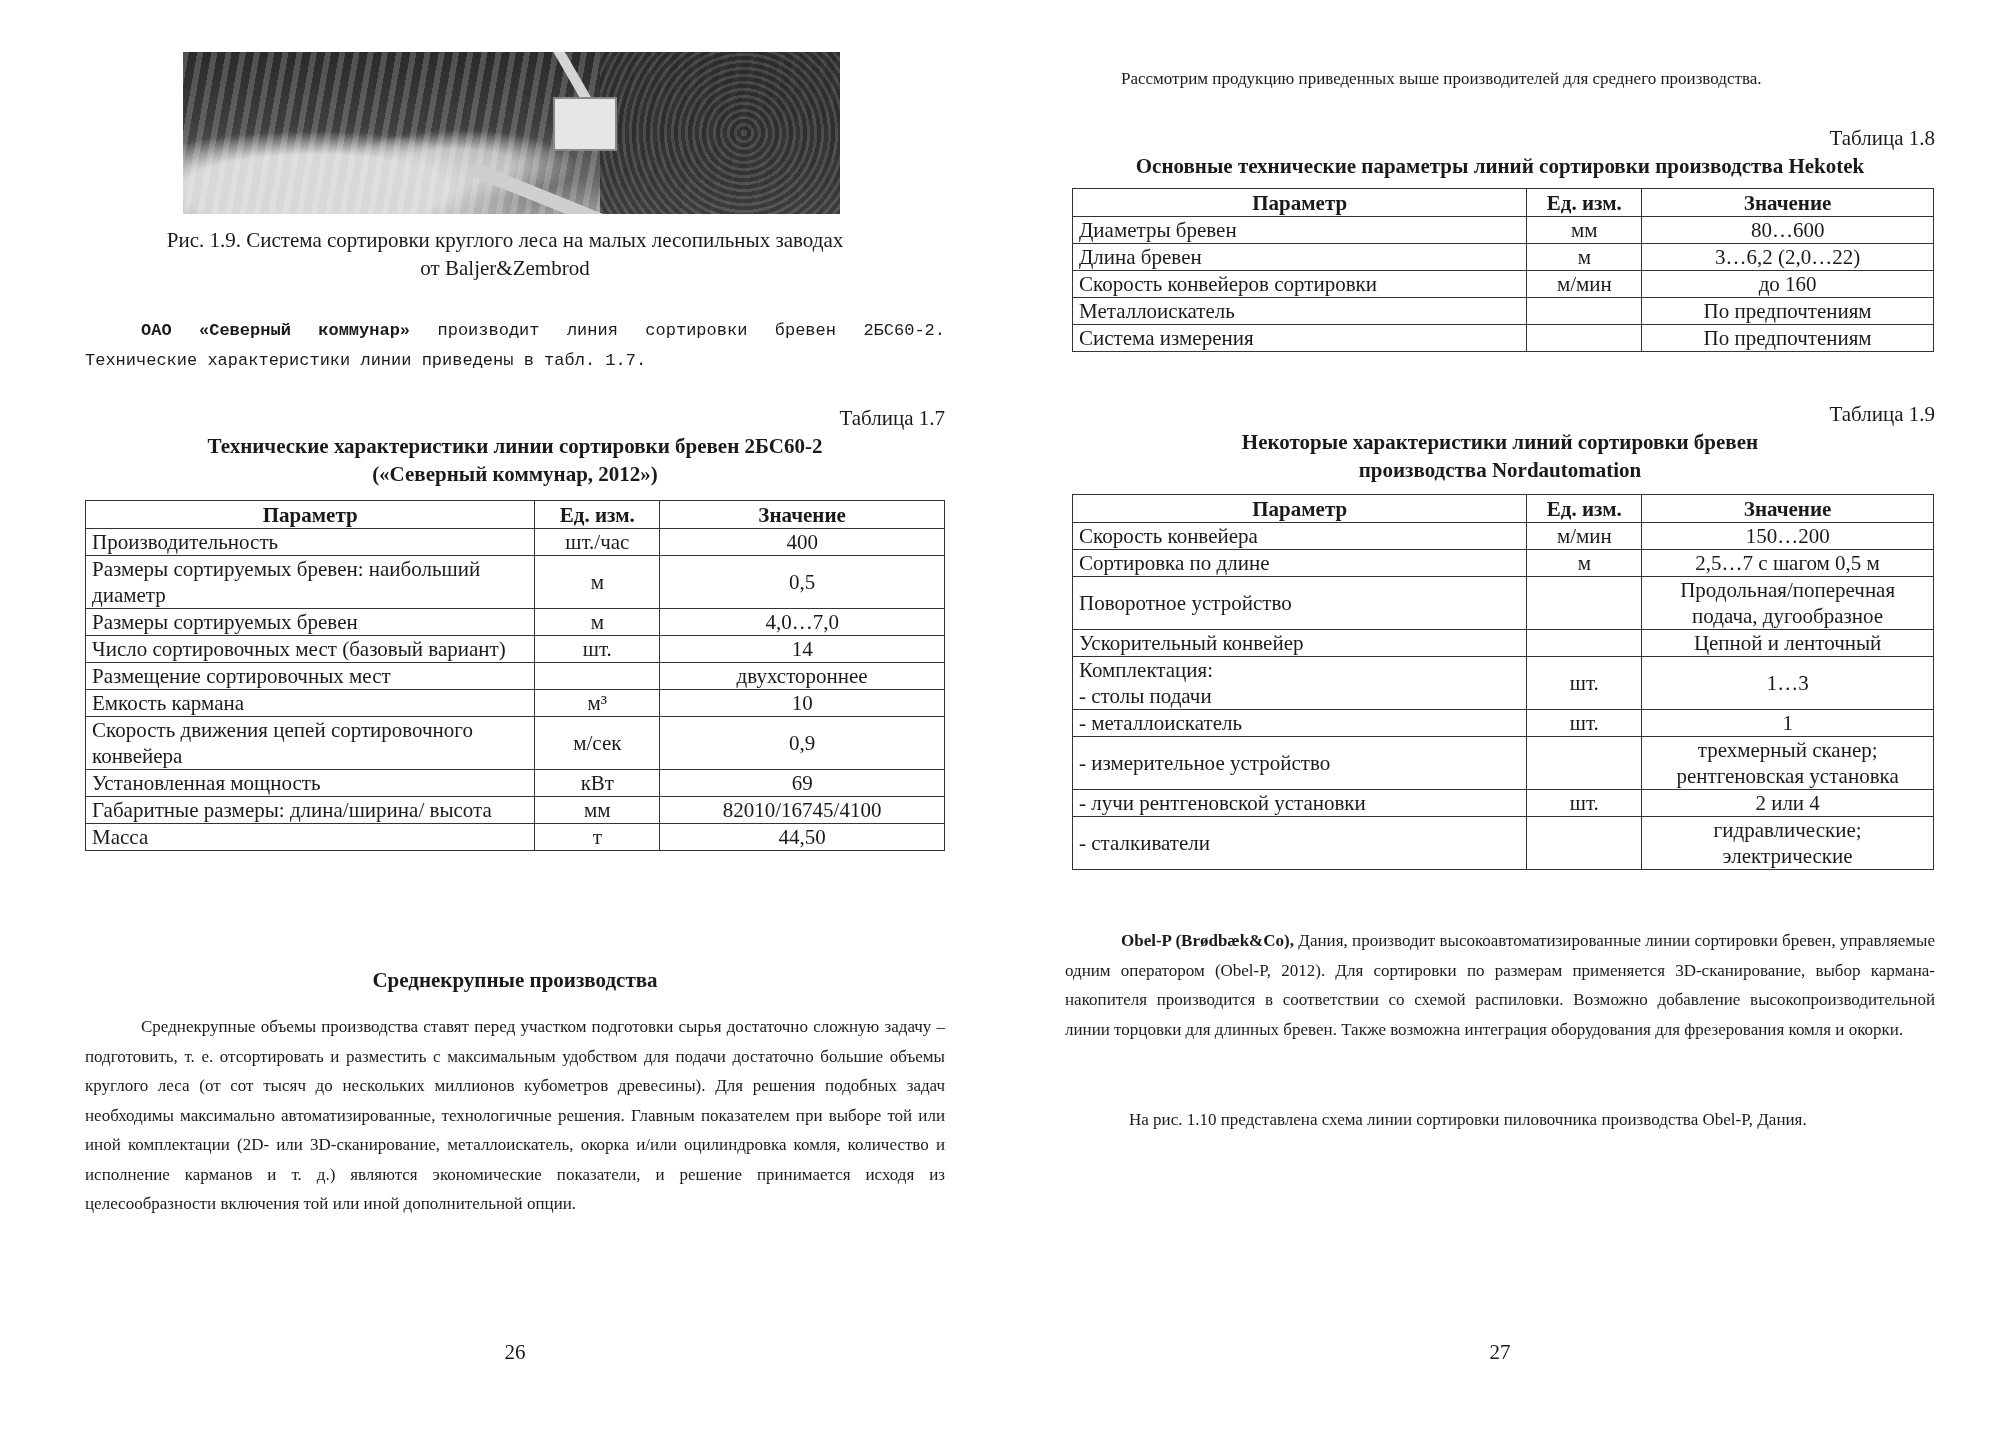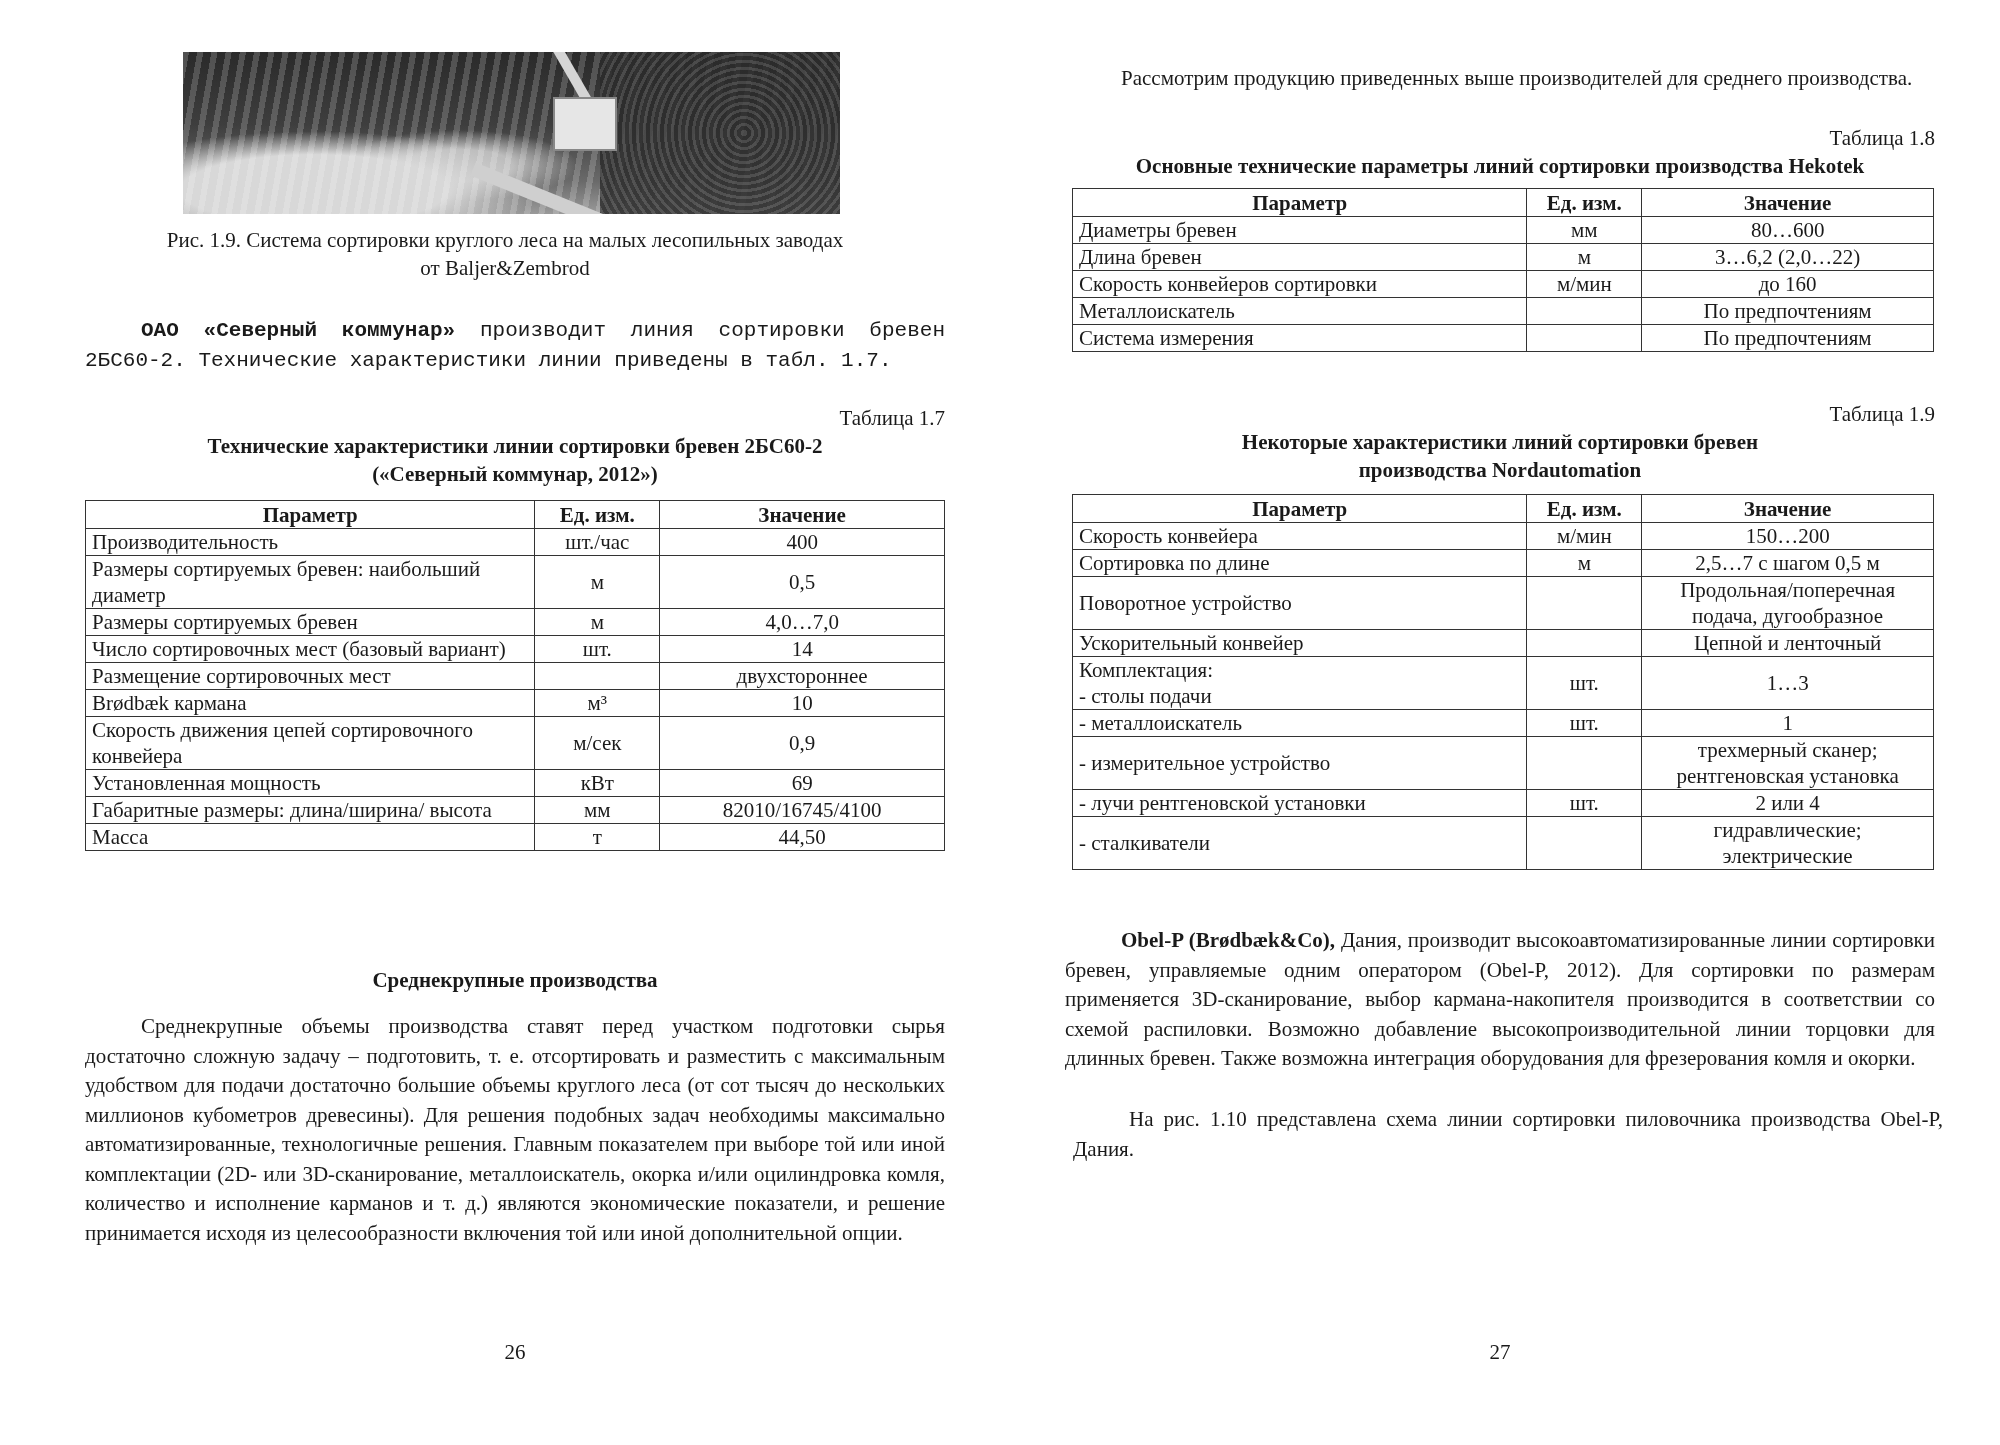--- a/index.html
+++ b/index.html
@@ -34,21 +34,21 @@
   }
   .figure-photo .logs-right {
     position: absolute; right: 0; top: 0; width: 240px; height: 162px;
     background: repeating-radial-gradient(circle at 60% 50%, #4a4a4a 0 3px, #2b2b2b 3px 7px);
     opacity: 0.85;
   }
   .caption {
     position: absolute; left: 90px; width: 830px; text-align: center;
     font-size: 21px; line-height: 28px; top: 226px;
   }
-  .para { position: absolute; font-size: 21px; line-height: 29.5px; text-align: justify; }
+  .para { position: absolute; font-size: 17px; line-height: 29.5px; text-align: justify; }
   .para .indent { display: inline-block; width: 56px; }
   .para b { font-weight: bold; }
   .table-label { position: absolute; font-size: 21px; text-align: right; }
   .table-title {
     position: absolute; font-size: 21px; font-weight: bold; text-align: center; line-height: 28px;
   }
   table.doc {
     position: absolute; border-collapse: collapse; font-size: 21px; line-height: 26px;
   }
   table.doc th, table.doc td {
@@ -120,21 +120,21 @@
           <td class="l" style="white-space: pre-line;">Число сортировочных мест (базовый вариант)</td>
           <td class="c" style="white-space: pre-line;">шт.</td>
           <td class="c" style="white-space: pre-line;">14</td>
         </tr>
         <tr>
           <td class="l" style="white-space: pre-line;">Размещение сортировочных мест</td>
           <td class="c" style="white-space: pre-line;"></td>
           <td class="c" style="white-space: pre-line;">двухстороннее</td>
         </tr>
         <tr>
-          <td class="l" style="white-space: pre-line;">Brødbæk кармана</td>
+          <td class="l" style="white-space: pre-line;">Емкость кармана</td>
           <td class="c" style="white-space: pre-line;">м³</td>
           <td class="c" style="white-space: pre-line;">10</td>
         </tr>
         <tr>
           <td class="l" style="white-space: pre-line;">Скорость движения цепей сортировочного конвейера</td>
           <td class="c" style="white-space: pre-line;">м/сек</td>
           <td class="c" style="white-space: pre-line;">0,9</td>
         </tr>
         <tr>
           <td class="l" style="white-space: pre-line;">Установленная мощность</td>

